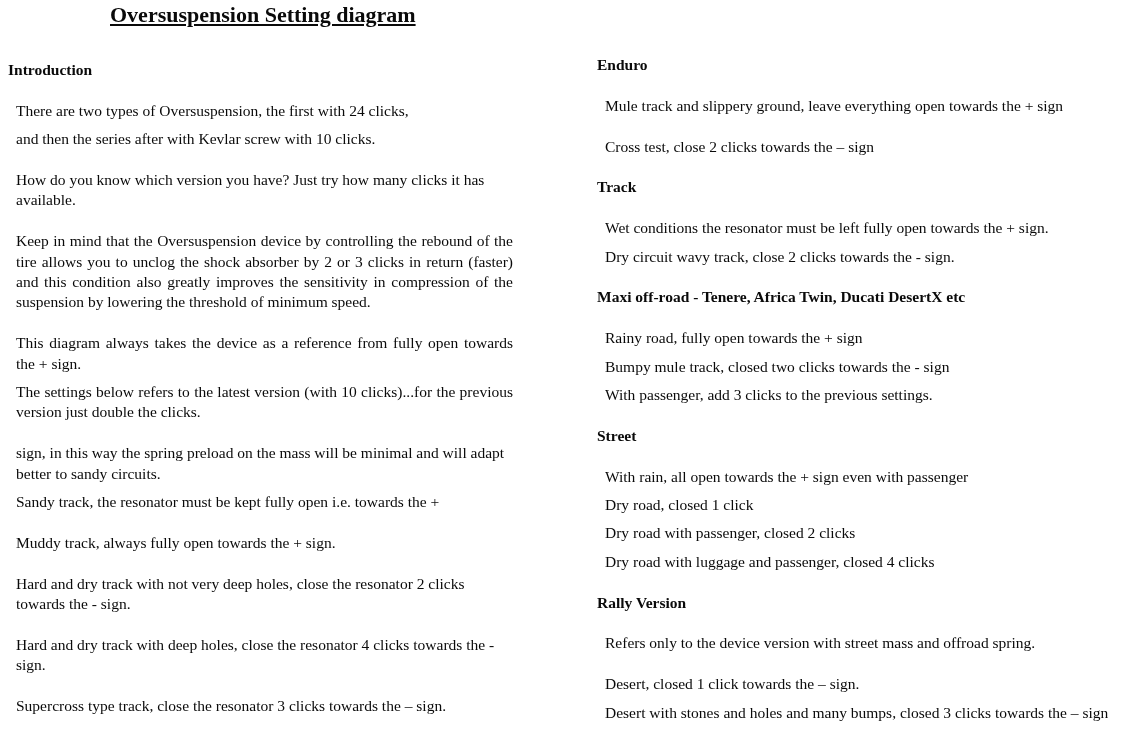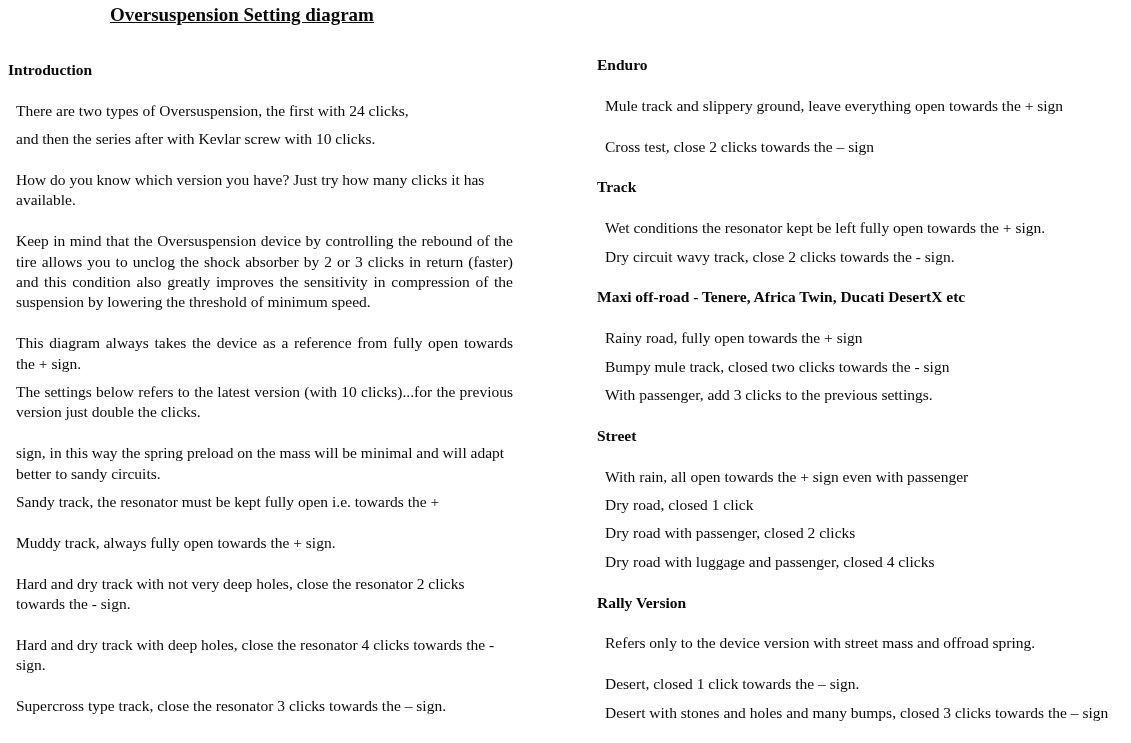--- a/index.html
+++ b/index.html
@@ -15,21 +15,21 @@
     overflow: hidden;
     font-family: "Liberation Serif", "DejaVu Serif", serif;
     font-size: 15.5px;
     line-height: 20.4px;
     color: #0a0a0a;
   }
   .doc-title {
     position: absolute;
     left: 110px;
     top: 2px;
-    font-size: 19px;
+    font-size: 22px;
     line-height: 26px;
     font-weight: bold;
     text-decoration: underline;
     white-space: nowrap;
   }
   .col {
     position: absolute;
   }
   .col-left {
     left: 8px;
@@ -98,21 +98,21 @@
   <div class="col col-right">
       <div class="h">Enduro</div>
       <div class="para">
         <div class="seg">Mule track and slippery ground, leave everything open towards the + sign</div>
       </div>
       <div class="para">
         <div class="seg">Cross test, close 2 clicks towards the – sign</div>
       </div>
       <div class="h">Track</div>
       <div class="para">
-        <div class="seg">Wet conditions the resonator kept be left fully open towards the + sign.</div>
+        <div class="seg">Wet conditions the resonator must be left fully open towards the + sign.</div>
         <div class="seg">Dry circuit wavy track, close 2 clicks towards the - sign.</div>
       </div>
       <div class="h">Maxi off-road - Tenere, Africa Twin, Ducati DesertX etc</div>
       <div class="para">
         <div class="seg">Rainy road, fully open towards the + sign</div>
         <div class="seg">Bumpy mule track, closed two clicks towards the - sign</div>
         <div class="seg">With passenger, add 3 clicks to the previous settings.</div>
       </div>
       <div class="h">Street</div>
       <div class="para">

